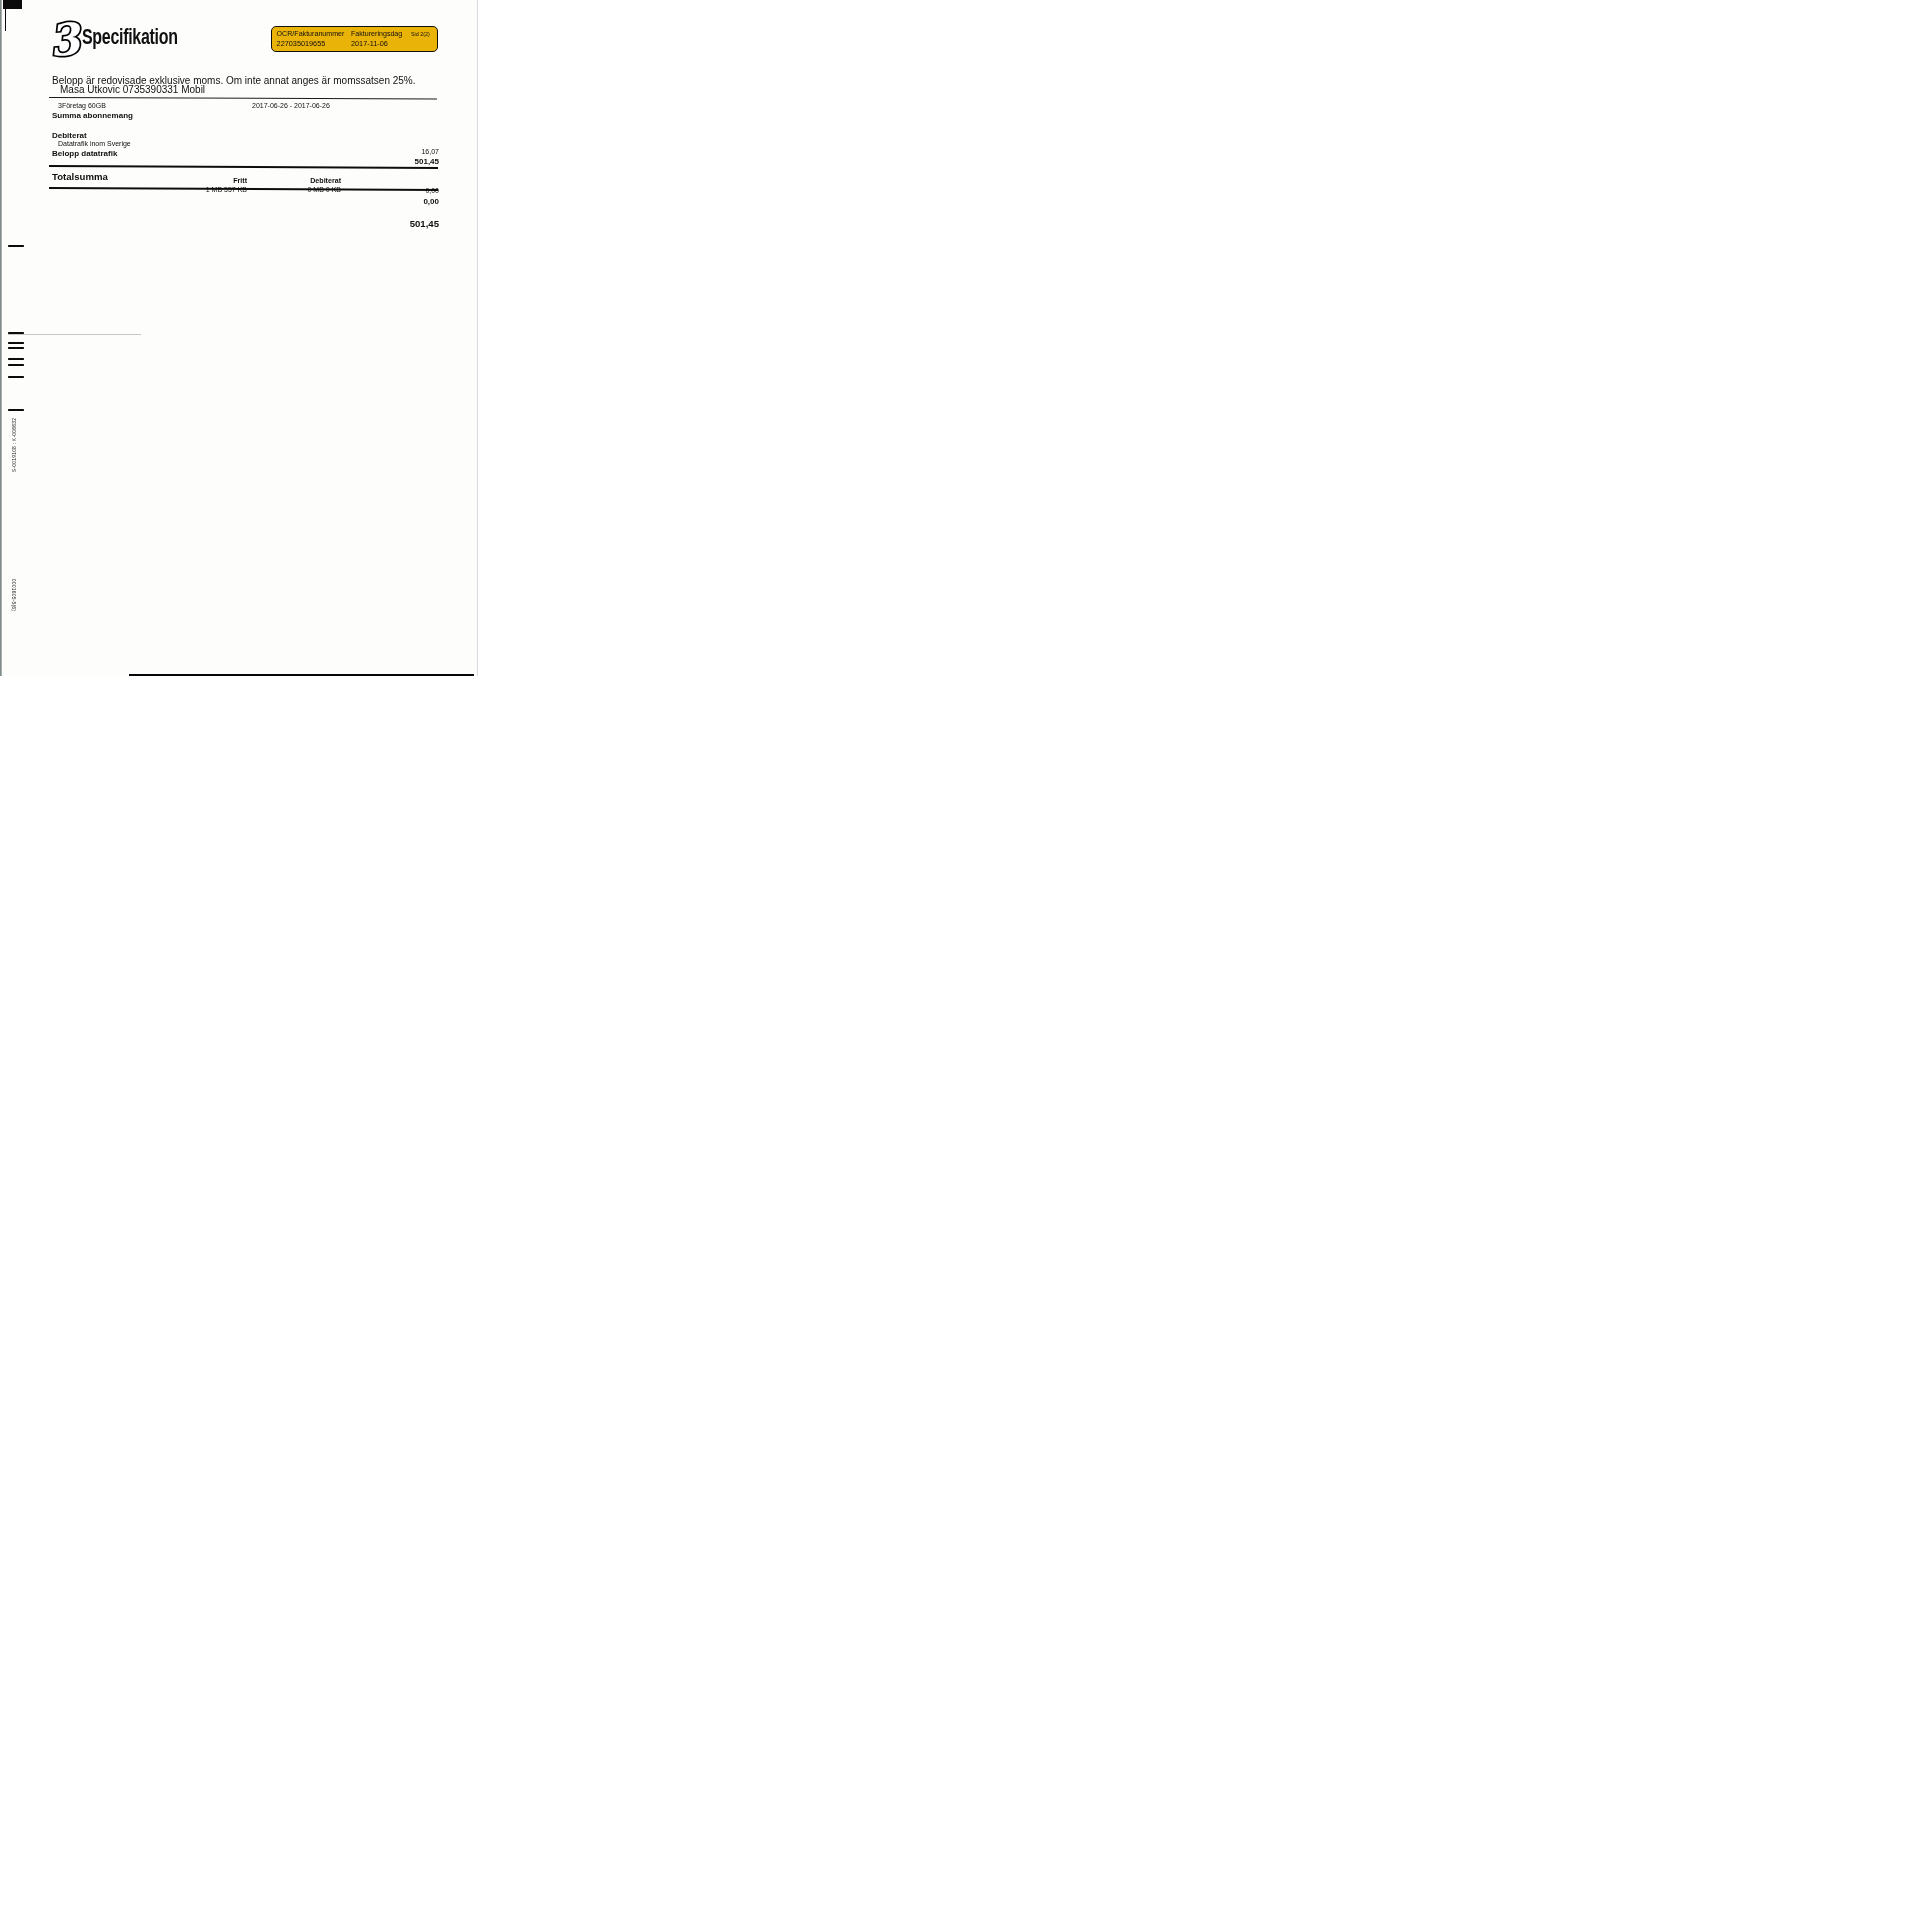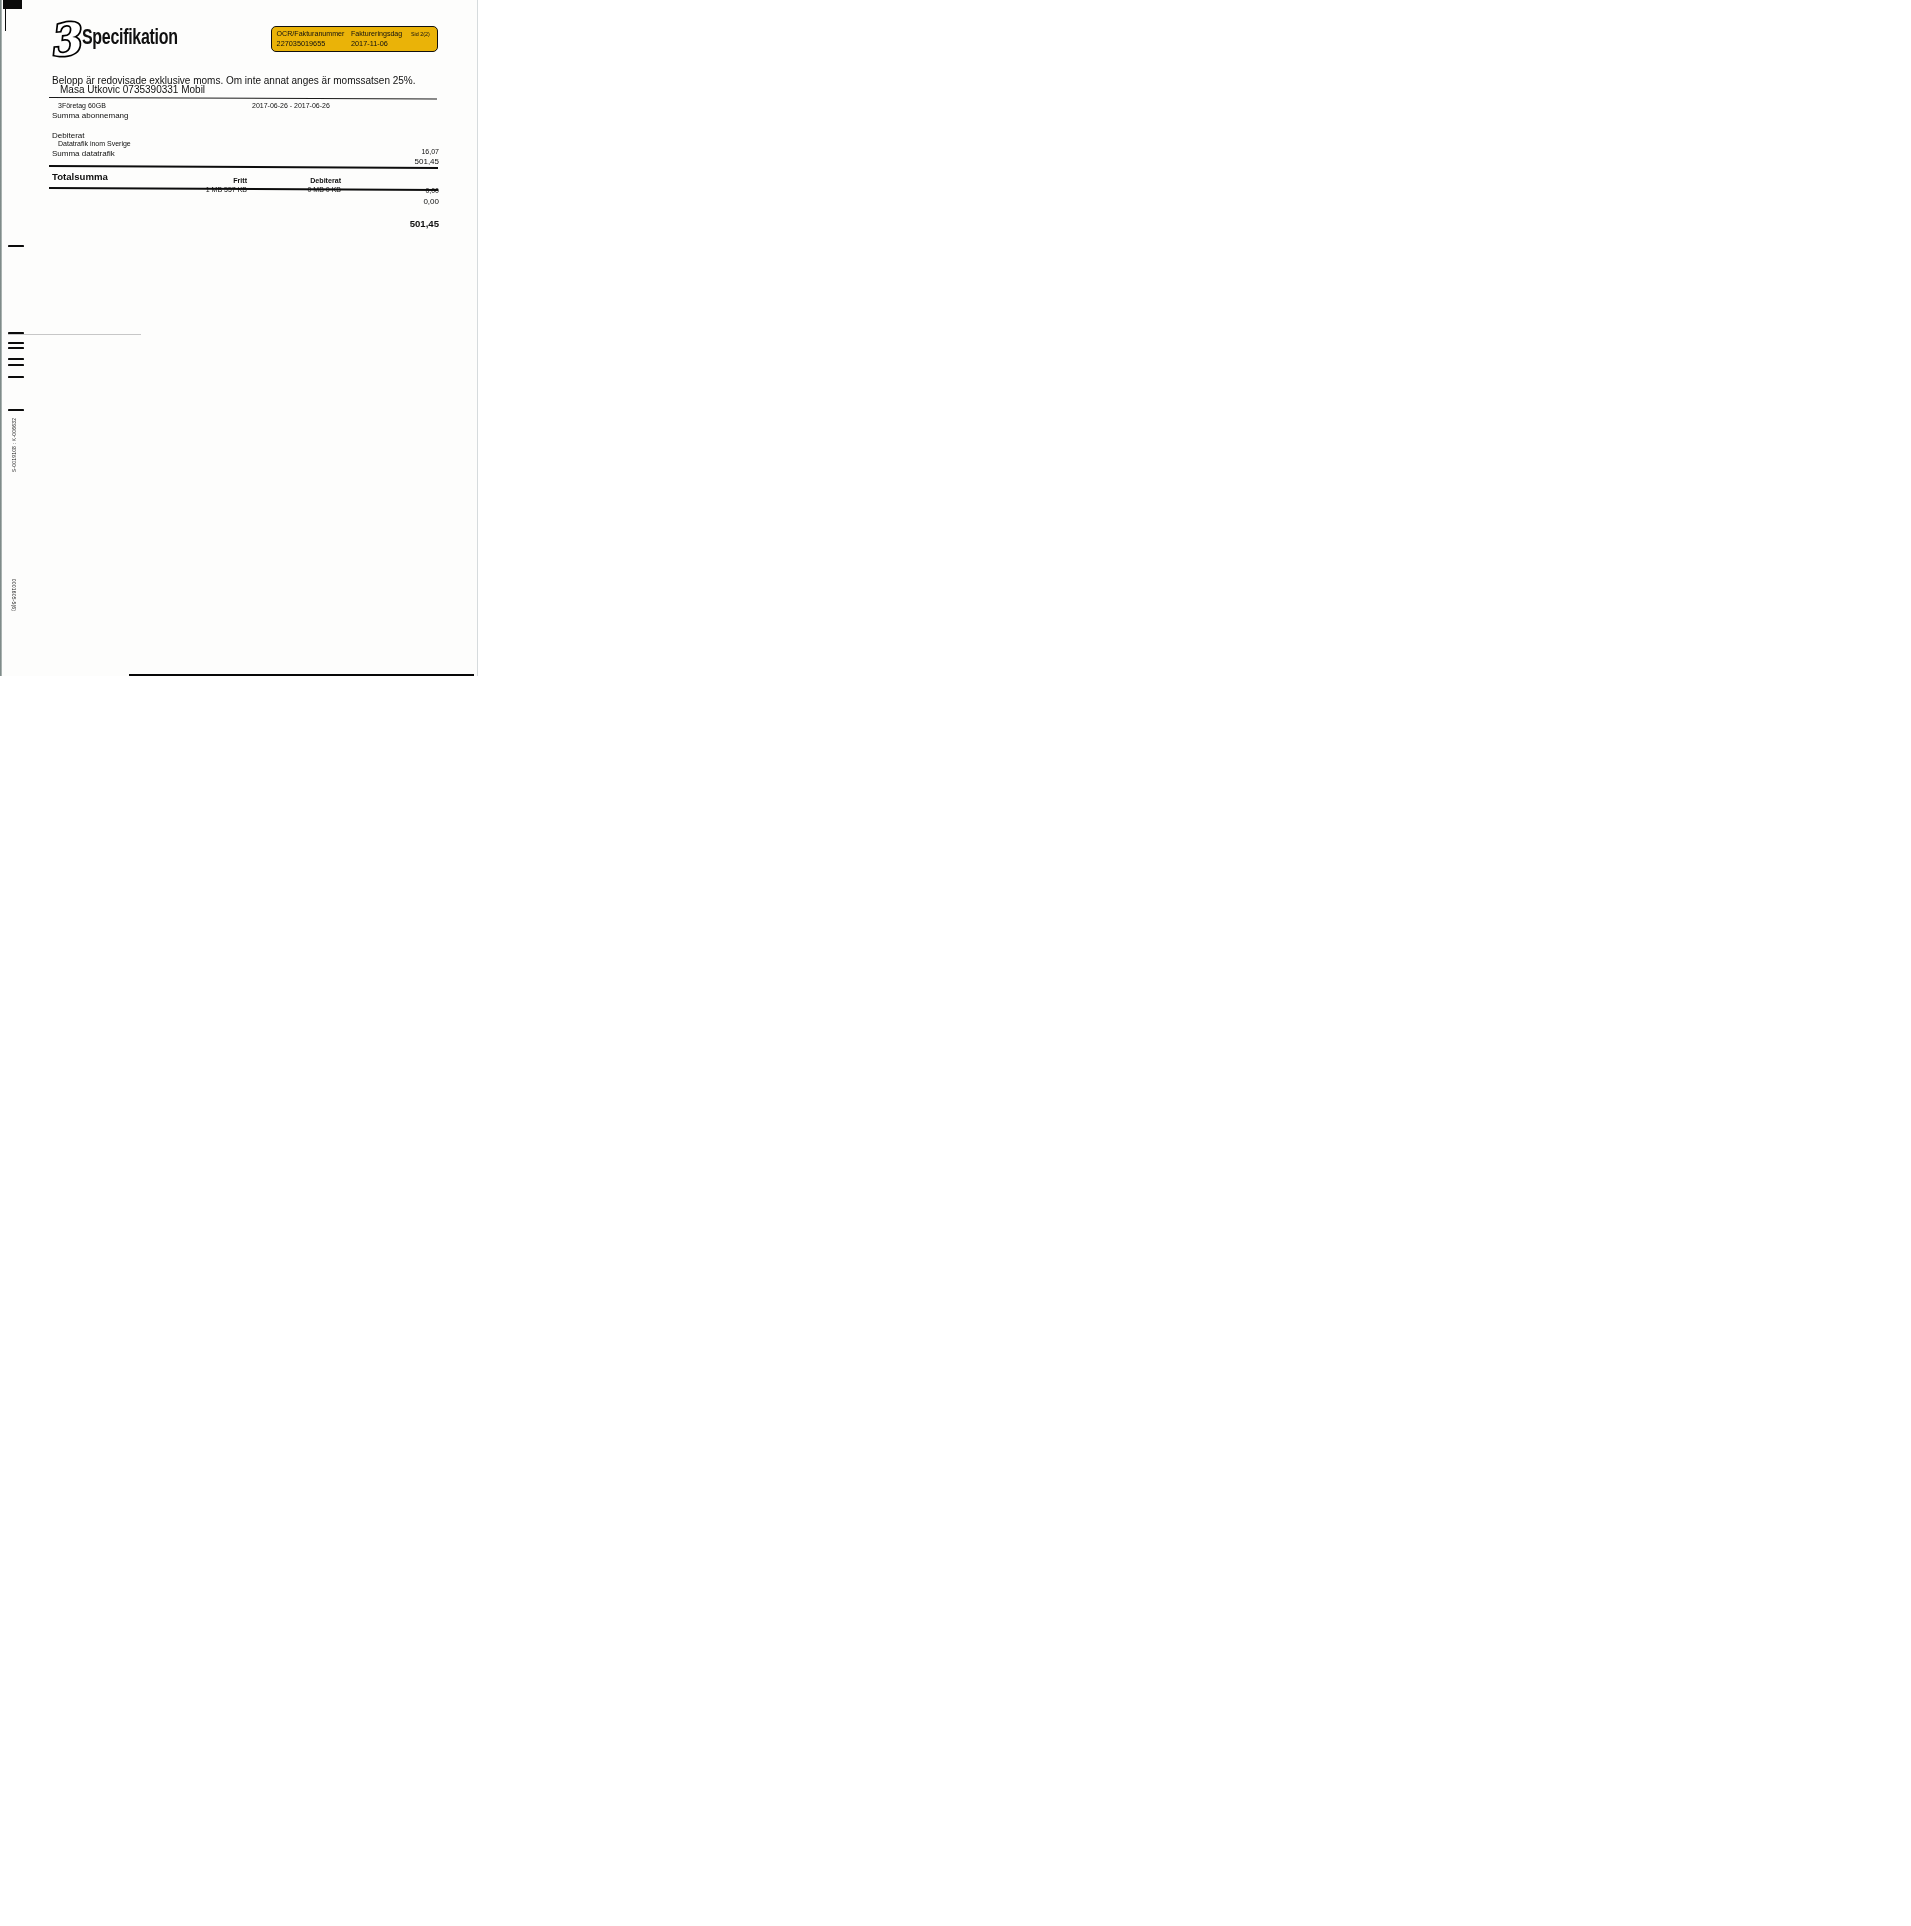--- a/index.html
+++ b/index.html
@@ -33,21 +33,21 @@
   .info-box .val{position:absolute;top:12px;font-size:7.3px;}
   .info-box .sid{position:absolute;top:3.5px;font-size:5.4px;}
   
   .note{left:52px;top:75px;font-size:10px;}
   .customer{left:60px;top:84px;font-size:10px;}
   .rule-thin{position:absolute;left:49px;top:97px;width:388px;height:0.8px;background:#1a1a1a;
     transform:rotate(.22deg);transform-origin:left center;}
   .rule-thick{position:absolute;left:49px;width:389px;height:1.5px;background:#0d0d0d;
     transform:rotate(.3deg);transform-origin:left center;}
   .fs-row{font-size:7px;}
-  .fs-sum{font-size:8px;font-weight:400;}
+  .fs-sum{font-size:8px;font-weight:700;}
   .fs-colhead{font-size:7.1px;font-weight:700;}
   .fs-total{font-size:9.6px;font-weight:700;}
   .amount-col{left:370px;width:69px;}
   
   .vtext{position:absolute;font-size:5px;color:#1c1c1c;letter-spacing:0.2px;white-space:nowrap;}
   .vtext.ccw{transform:translate(-50%,-50%) rotate(-90deg);}
   .vtext.cw{transform:translate(-50%,-50%) rotate(90deg);}
 </style>
 </head>
 <body>
@@ -95,21 +95,21 @@
 
   <div class="abs fs-sum" style="left:52px;top:131px">Debiterat</div>
   <div class="abs fs-colhead r" style="left:193px;top:131px;width:54px">Fritt</div>
   <div class="abs fs-colhead r" style="left:285px;top:131px;width:56px">Debiterat</div>
 
   <div class="abs fs-row" style="left:58px;top:140px">Datatrafik inom Sverige</div>
   <div class="abs fs-row r" style="left:185px;top:140px;width:62px">1 MB 557 KB</div>
   <div class="abs fs-row r" style="left:277px;top:140px;width:64px">0 MB 0 KB</div>
   <div class="abs fs-row r amount-col" style="top:141px">0,00</div>
 
-  <div class="abs fs-sum" style="left:52px;top:149px">Summa datatrafik</div>
+  <div class="abs fs-sum" style="left:52px;top:149px">Belopp datatrafik</div>
   <div class="abs fs-sum r amount-col" style="top:151px">0,00</div>
 
   <div class="rule-thick" style="top:165px"></div>
   <div class="abs fs-total" style="left:52px;top:171px">Totalsumma</div>
   <div class="abs fs-total r amount-col" style="top:172px">501,45</div>
   <div class="rule-thick" style="top:187px;height:1.9px"></div>
 
   <div class="vtext ccw" style="left:14px;top:445px">S-0019108 : K-006632</div>
   <div class="vtext cw" style="left:13.5px;top:595px">0001605-5(6)</div>
 

